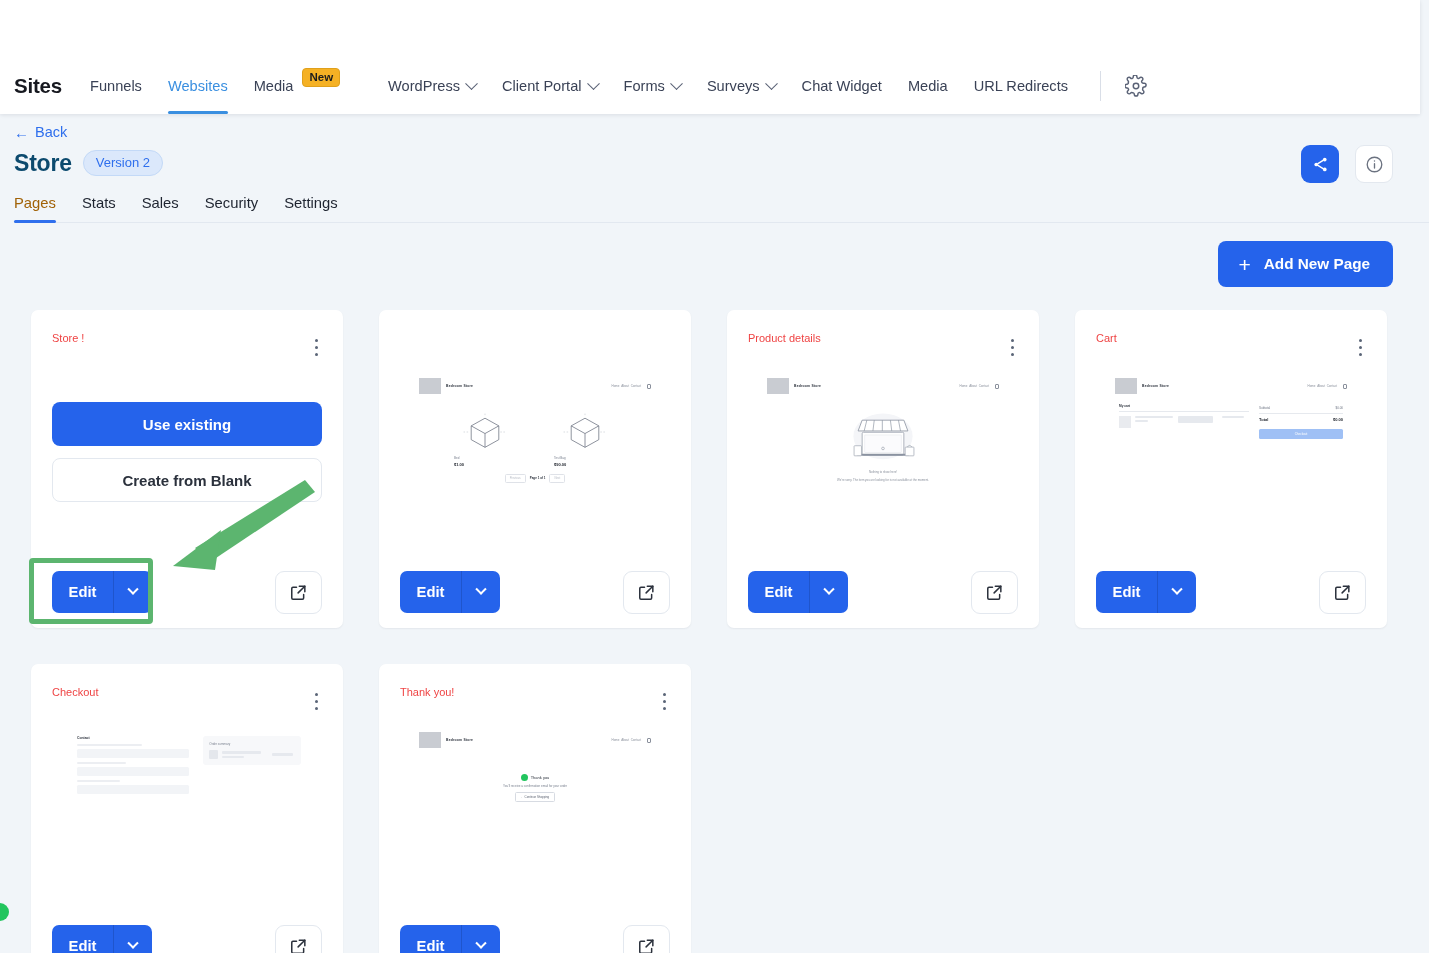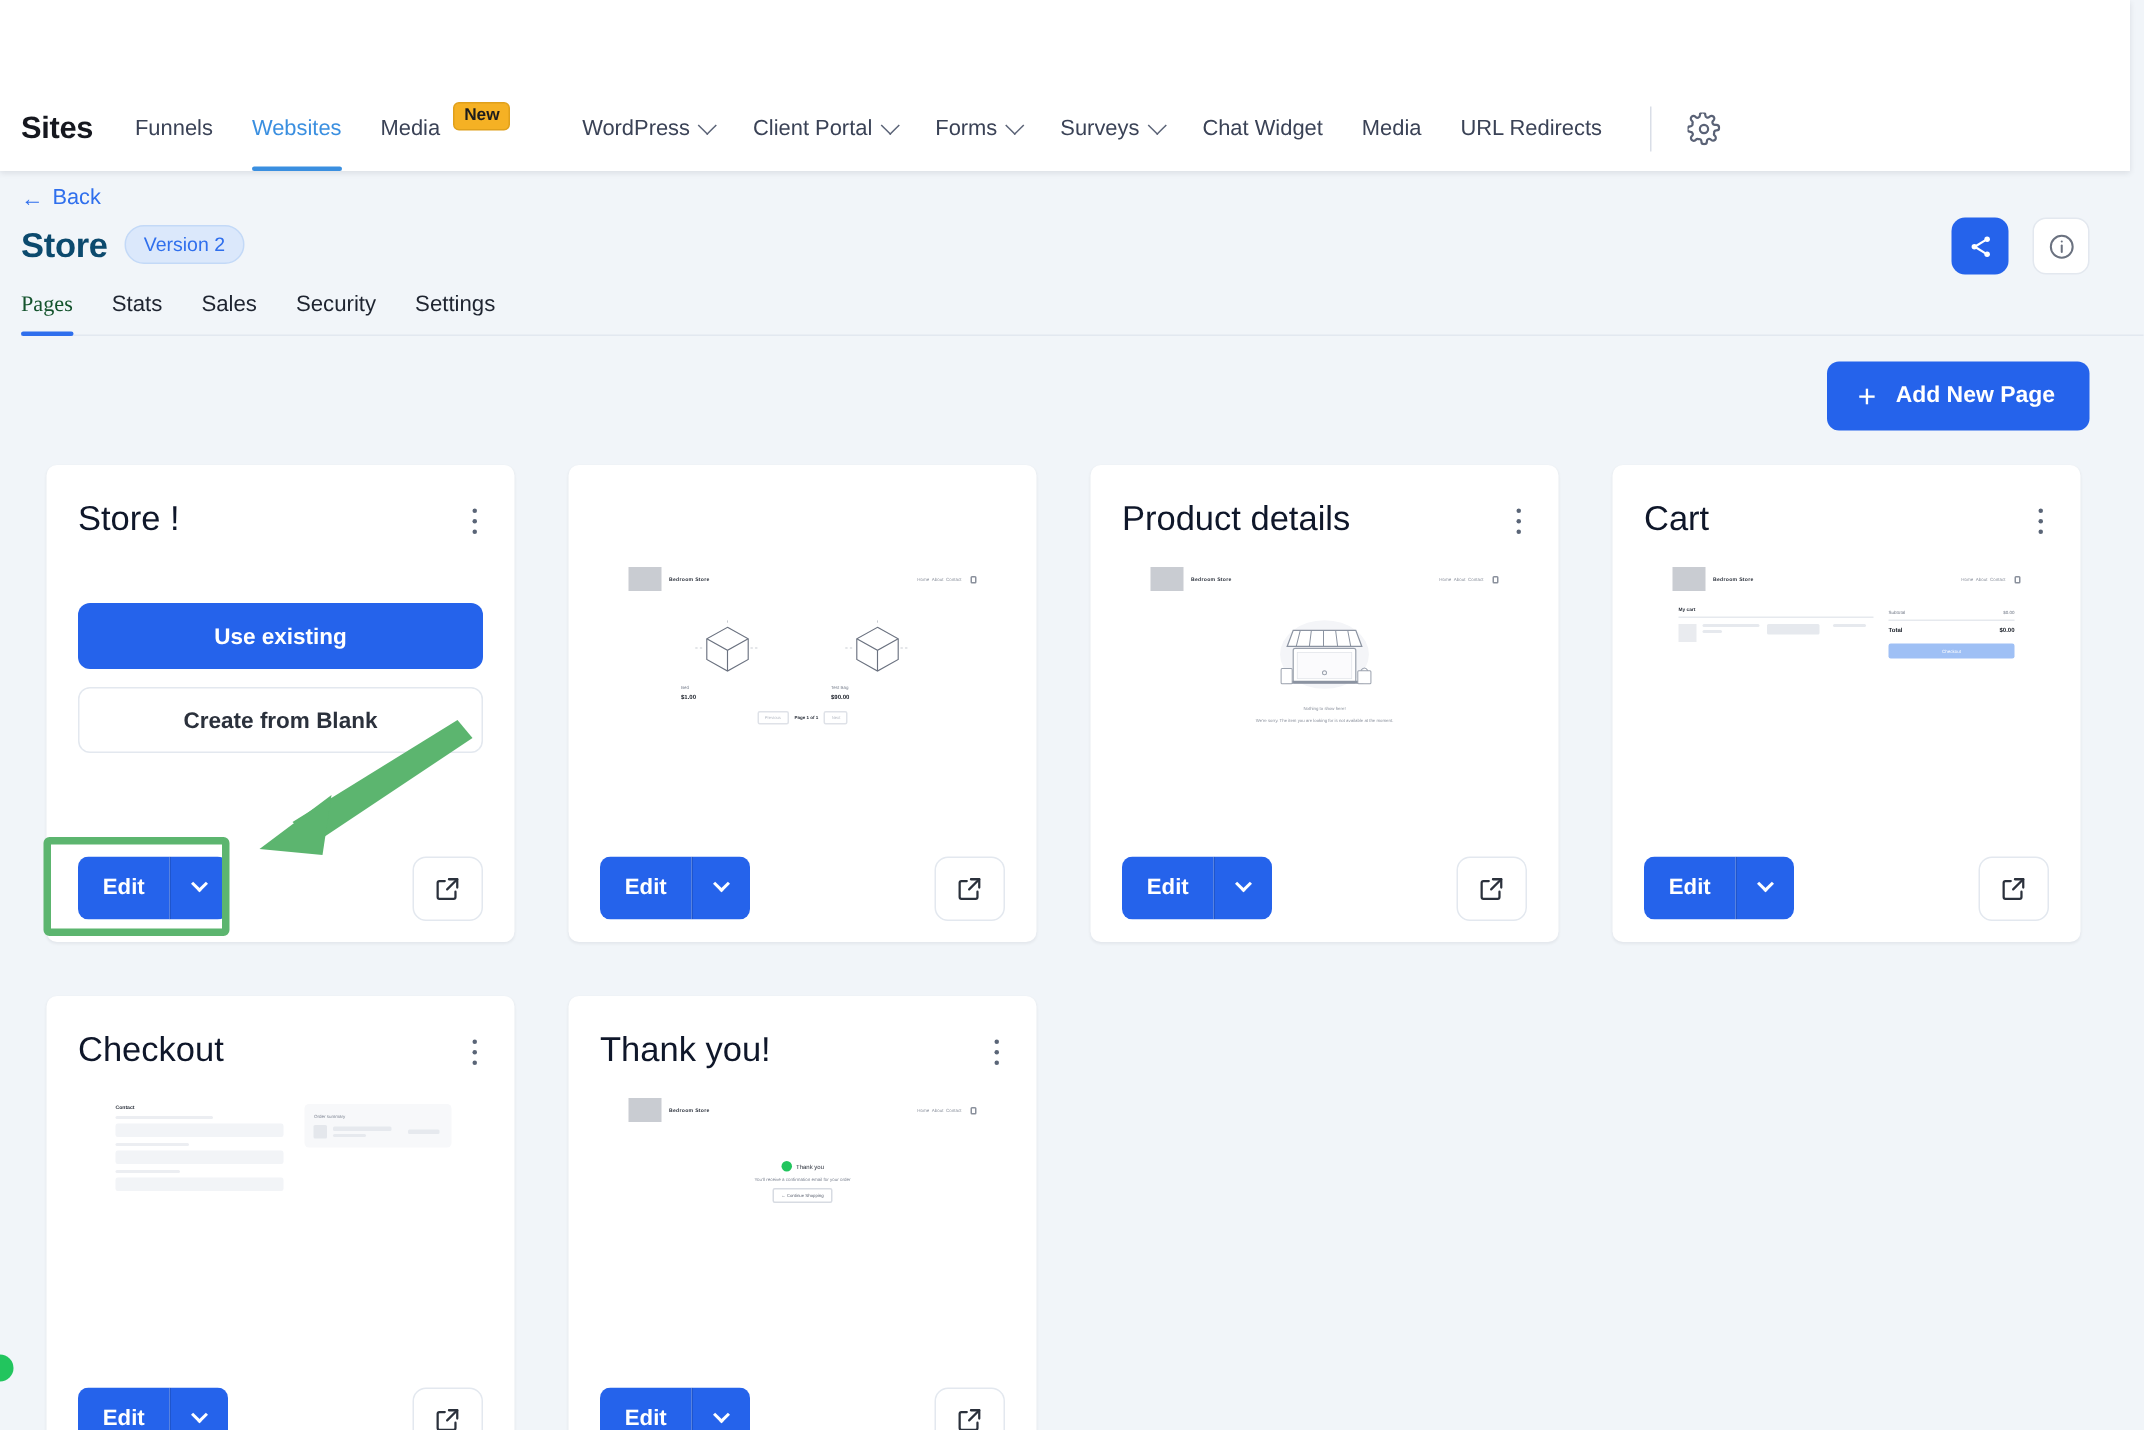--- a/index.html
+++ b/index.html
@@ -77,21 +77,21 @@
     border-radius: 999px; font-size: 13px; padding: 4px 12px 5px 12px;
   }
   .subtabs {
     display: flex; gap: 26px; margin: 18px 0 0 14px;
     border-bottom: 1px solid #e2e8f0; width: 1415px;
   }
   .subtab {
     font-size: 14.8px; color: #1e2430; padding-bottom: 11px;
     position: relative; cursor: pointer;
   }
-  .subtab.active { color: #14532d; font-family: Liberation Serif, serif; }
+  .subtab.active { color: #a16207; }
   .subtab.active::after {
     content: ""; position: absolute; left: 0; right: 0; bottom: -1px;
     height: 3px; background: #2f6fed; border-radius: 2px;
   }
   .header-actions {
     position: absolute; top: 48px; right: 36px;
     display: flex; gap: 16px; align-items: center;
   }
   .icon-btn-blue {
     width: 38px; height: 38px; border-radius: 9px; background: #2563eb;
@@ -122,21 +122,21 @@
     gap: 36px 36px;
   }
   .card {
     background: #ffffff; border-radius: 7px; height: 318px;
     position: relative; box-shadow: 0 1px 2px rgba(15,23,42,0.06);
   }
   .card-head {
     display: flex; align-items: flex-start; justify-content: space-between;
     padding: 22px 21px 0 21px;
   }
-  .card-title { font-size: 23px; color: #0f172a; font-weight: normal; }
+  .card-title { font-size: 11px; color: #ef4444; font-weight: normal; }
   .dots { display: flex; flex-direction: column; gap: 3.5px; padding: 7px 4px; cursor: pointer; }
   .dot { width: 3.4px; height: 3.4px; border-radius: 50%; background: #5a6577; }
 
   .thumb-wrap {
     position: absolute; left: 0; right: 0; top: 62px; height: 180px;
     display: flex; align-items: flex-start; justify-content: center;
     overflow: hidden;
   }
   .thumb {
     width: 248px; background: #ffffff; position: relative;

